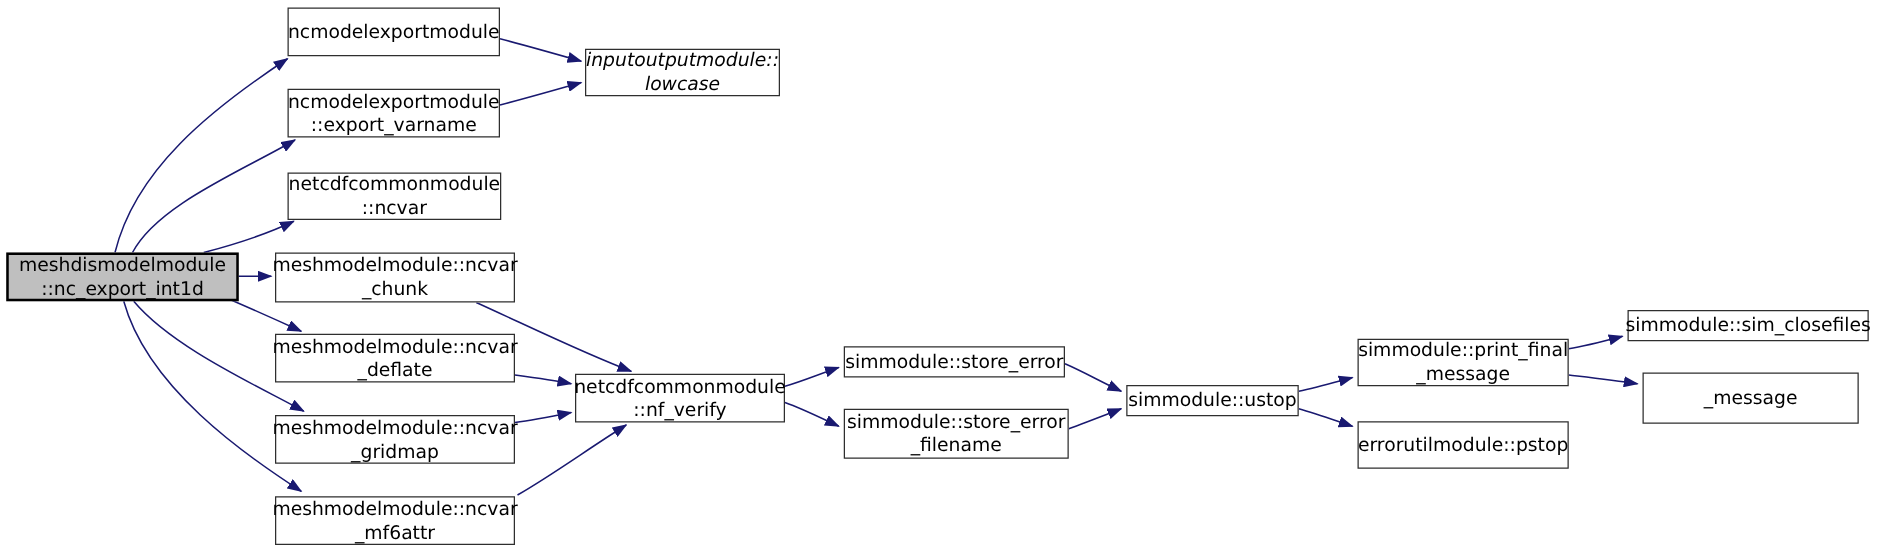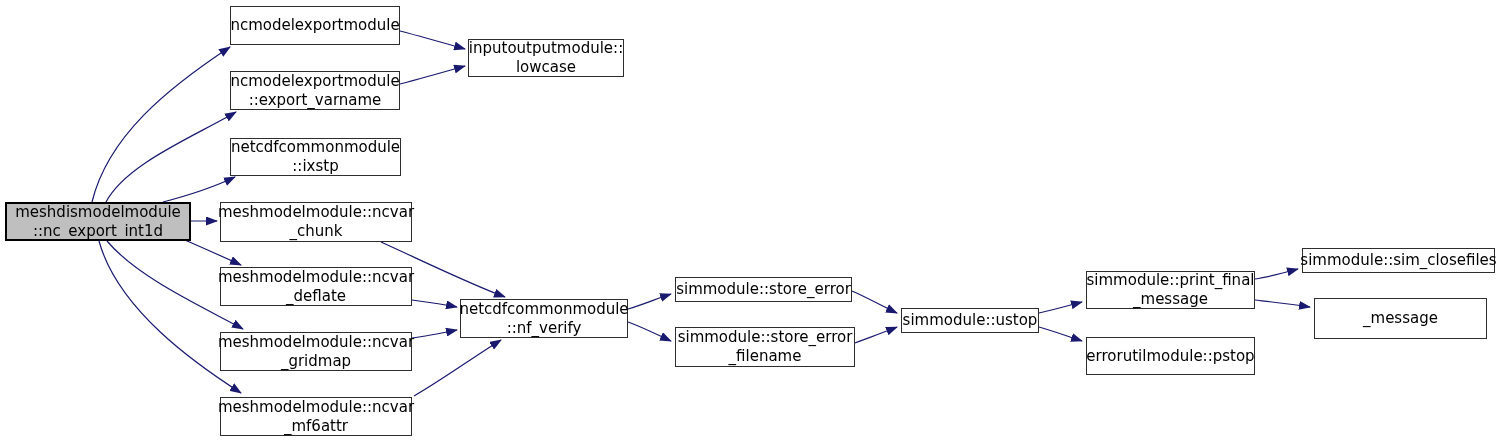--- a/index.html
+++ b/index.html
@@ -78,27 +78,27 @@
         <span>meshdismodelmodule</span>
         <span>::nc_export_int1d</span>
       </div>
       <div class="node" style="left: 230px; top: 6px; width: 170px; height: 39px;">
         <span>ncmodelexportmodule</span>
       </div>
       <div class="node" style="left: 230px; top: 71px; width: 170px; height: 39px;">
         <span>ncmodelexportmodule</span>
         <span>::export_varname</span>
       </div>
-      <div class="node" style="left: 468px; top: 39px; width: 156px; height: 38px;">
+      <div class="node" style="left: 468px; top: 39px; width: 156px; height: 38px; font-style: italic;">
         <span>inputoutputmodule::</span>
         <span>lowcase</span>
       </div>
       <div class="node" style="left: 230px; top: 138px; width: 171px; height: 38px;">
         <span>netcdfcommonmodule</span>
-        <span>::ixstp</span>
+        <span>::ncvar</span>
       </div>
       <div class="node" style="left: 220px; top: 202px; width: 192px; height: 40px;">
         <span>meshmodelmodule::ncvar</span>
         <span>_chunk</span>
       </div>
       <div class="node" style="left: 220px; top: 267px; width: 192px; height: 39px;">
         <span>meshmodelmodule::ncvar</span>
         <span>_deflate</span>
       </div>
       <div class="node" style="left: 220px; top: 332px; width: 192px; height: 39px;">

